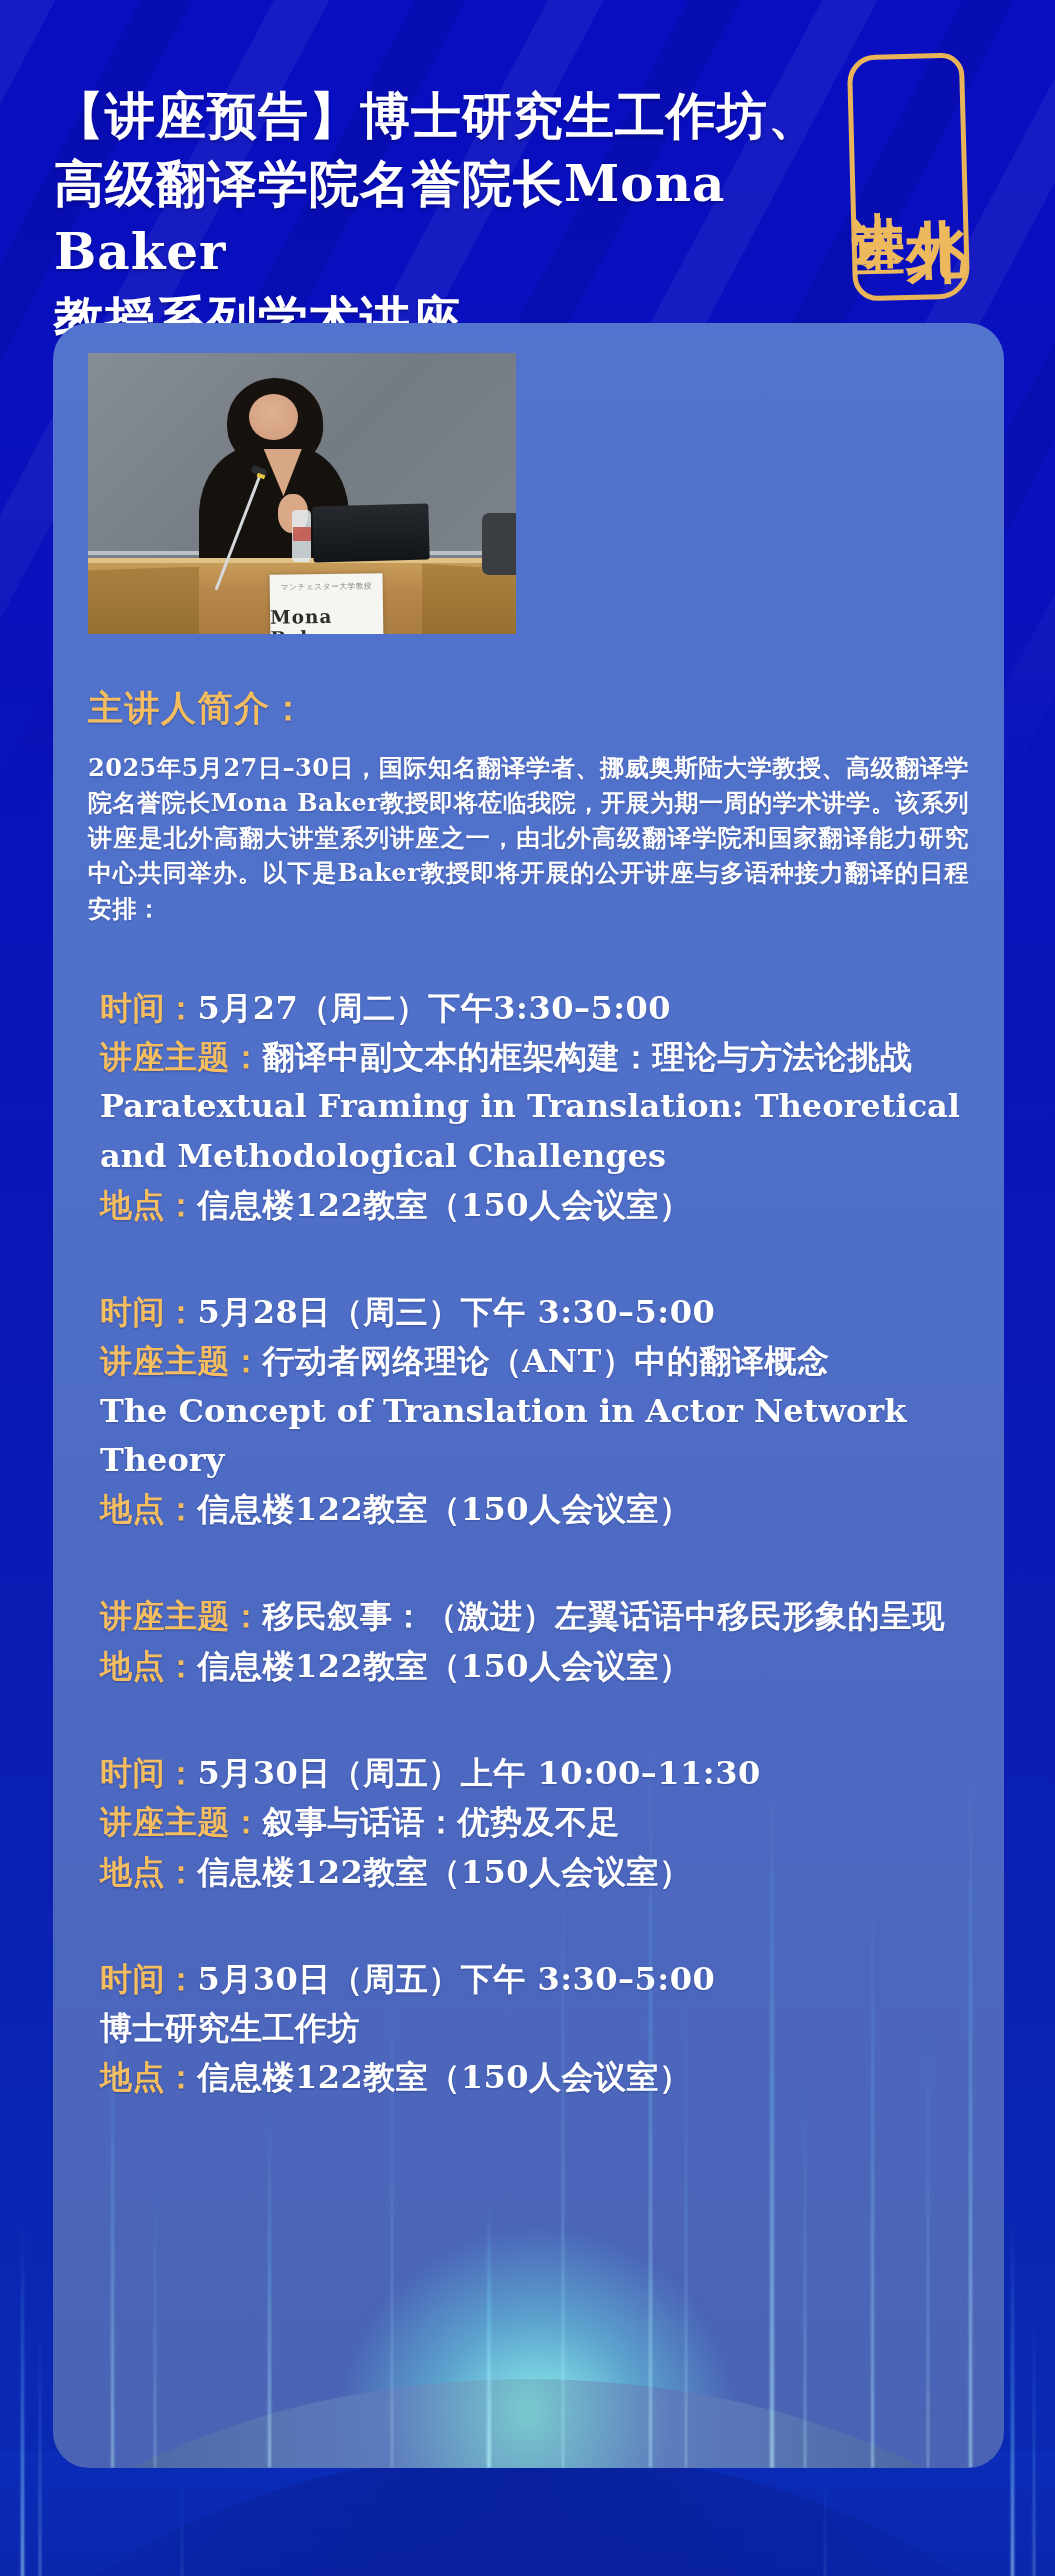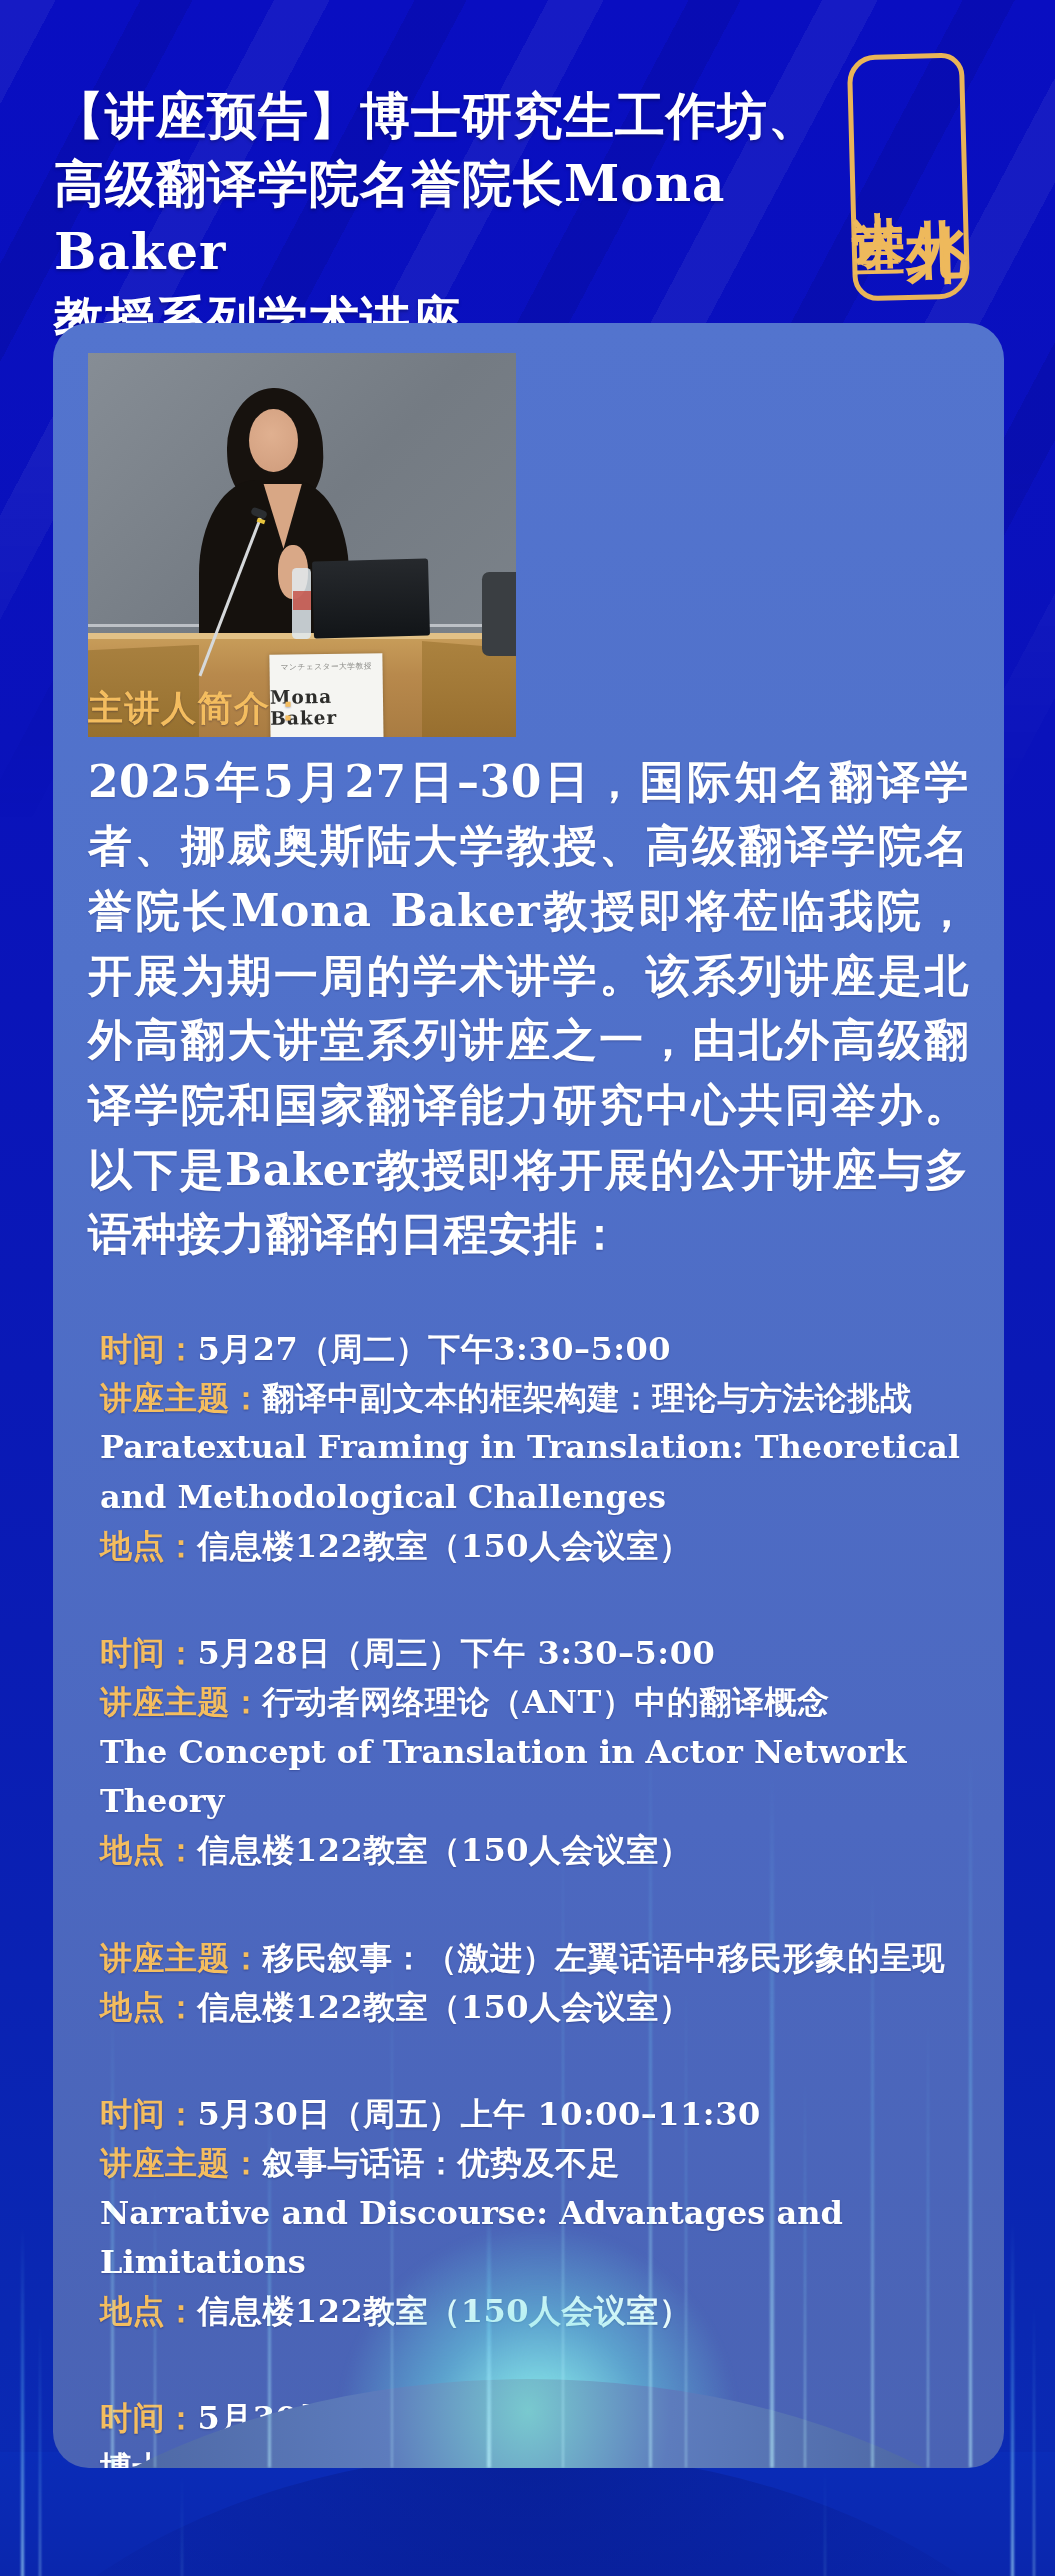--- a/index.html
+++ b/index.html
@@ -60,21 +60,21 @@
     border-radius:50%;
     background:radial-gradient(ellipse at 50% 4%, #79c9cf 0%, #5d7cbd 16%, #4a639f 52%, #3f5488 100%);
   }
   .card .dome-glow{
     position:absolute;left:289px;top:1906px;width:392px;height:289px;
     background:radial-gradient(ellipse at 50% 68%, rgba(150,255,242,.95) 0%, rgba(110,225,230,.5) 38%, rgba(110,225,230,0) 72%);
     filter:blur(4.1px);
   }
   
   .photo{
-    position:absolute;left:35px;top:30px;width:428px;height:384px;overflow:hidden;
+    position:absolute;left:35px;top:30px;width:428px;height:281px;overflow:hidden;
     background:linear-gradient(135deg,#868d95 0%,#747b83 48%,#7d848b 100%);
   }
   .pz{position:absolute;}
   .pz-rail{left:0;top:70.5%;width:100%;height:3.6px;background:#c9cdd1;opacity:.85;}
   .pz-desk{left:0;top:73%;width:100%;height:27%;background:linear-gradient(180deg,#c99f5b 0%,#b8894c 40%,#a97c42 100%);}
   .pz-desk-hl{left:0;top:73%;width:100%;height:5.2px;background:#e2c186;}
   .pz-wing-l{left:0;top:76%;width:26%;height:24%;background:linear-gradient(180deg,#a8803f,#96702f);clip-path:polygon(0 6%,100% 0,100% 100%,0 100%);}
   .pz-wing-r{right:0;top:75%;width:22%;height:25%;background:linear-gradient(180deg,#ab823f,#986f2f);clip-path:polygon(0 0,100% 8%,100% 100%,0 100%);}
   .pz-hair{left:32.5%;top:9%;width:22.5%;height:32%;background:#17120e;border-radius:50% 50% 44% 46%;transform:rotate(-2deg);}
   .pz-face{left:37.6%;top:14.5%;width:11.4%;height:16.5%;background:radial-gradient(circle at 45% 40%,#e0b090,#cf9c7c);border-radius:50%;}
@@ -93,21 +93,21 @@
     display:flex;flex-direction:column;align-items:center;box-shadow:0 0 4.1px rgba(0,0,0,.25);
   }
   .plate-small{margin-top:8.2px;font-size:7.7px;color:#8a8a86;letter-spacing:0.5px;}
   .plate-name{margin-top:13.4px;font-size:18.5px;color:#2d2d2b;font-weight:700;letter-spacing:1px;}
   
   .intro-heading{
     position:relative;margin-top:332px;color:#f4bd5f;font-size:35px;font-weight:700;
     letter-spacing:1.5px;text-shadow:0 1px 2.1px rgba(0,0,60,.3);
   }
   .intro-body{
-    position:relative;margin-top:17.5px;color:#ffffff;font-size:44px;font-weight:700;
+    position:relative;margin-top:17.5px;color:#ffffff;font-size:24px;font-weight:700;
     line-height:1.47;text-align:justify;letter-spacing:0.5px;text-shadow:0 1px 2.1px rgba(0,0,60,.25);
   }
   .sessions{position:relative;margin-left:12px;}
   .session{margin-top:58px;}
   .row{font-size:32px;font-weight:700;line-height:1.54;letter-spacing:0.5px;}
   .row .lbl{color:#f4bd5f;text-shadow:0 1px 2.1px rgba(0,0,60,.3);}
   .row .val{color:#ffffff;text-shadow:0 1px 2.1px rgba(0,0,60,.25);}
   .row.en{color:#ffffff;text-shadow:0 1px 2.1px rgba(0,0,60,.25);letter-spacing:0;}
 </style>
 </head>
@@ -181,21 +181,20 @@
     </div>
 
     <div class="session">
       <div class="row"><span class="lbl">讲座主题：</span><span class="val">移民叙事：（激进）左翼话语中移民形象的呈现</span></div>
       <div class="row"><span class="lbl">地点：</span><span class="val">信息楼122教室（150人会议室）</span></div>
     </div>
 
     <div class="session">
       <div class="row"><span class="lbl">时间：</span><span class="val">5月30日（周五）上午 10:00–11:30</span></div>
       <div class="row"><span class="lbl">讲座主题：</span><span class="val">叙事与话语：优势及不足</span></div>
-      <div class="row en">Narrative and Discourse: Advantages and Limitations</div>
       <div class="row"><span class="lbl">地点：</span><span class="val">信息楼122教室（150人会议室）</span></div>
     </div>
 
     <div class="session">
       <div class="row"><span class="lbl">时间：</span><span class="val">5月30日（周五）下午 3:30–5:00</span></div>
       <div class="row"><span class="val">博士研究生工作坊</span></div>
       <div class="row"><span class="lbl">地点：</span><span class="val">信息楼122教室（150人会议室）</span></div>
     </div>
 
   </div>

